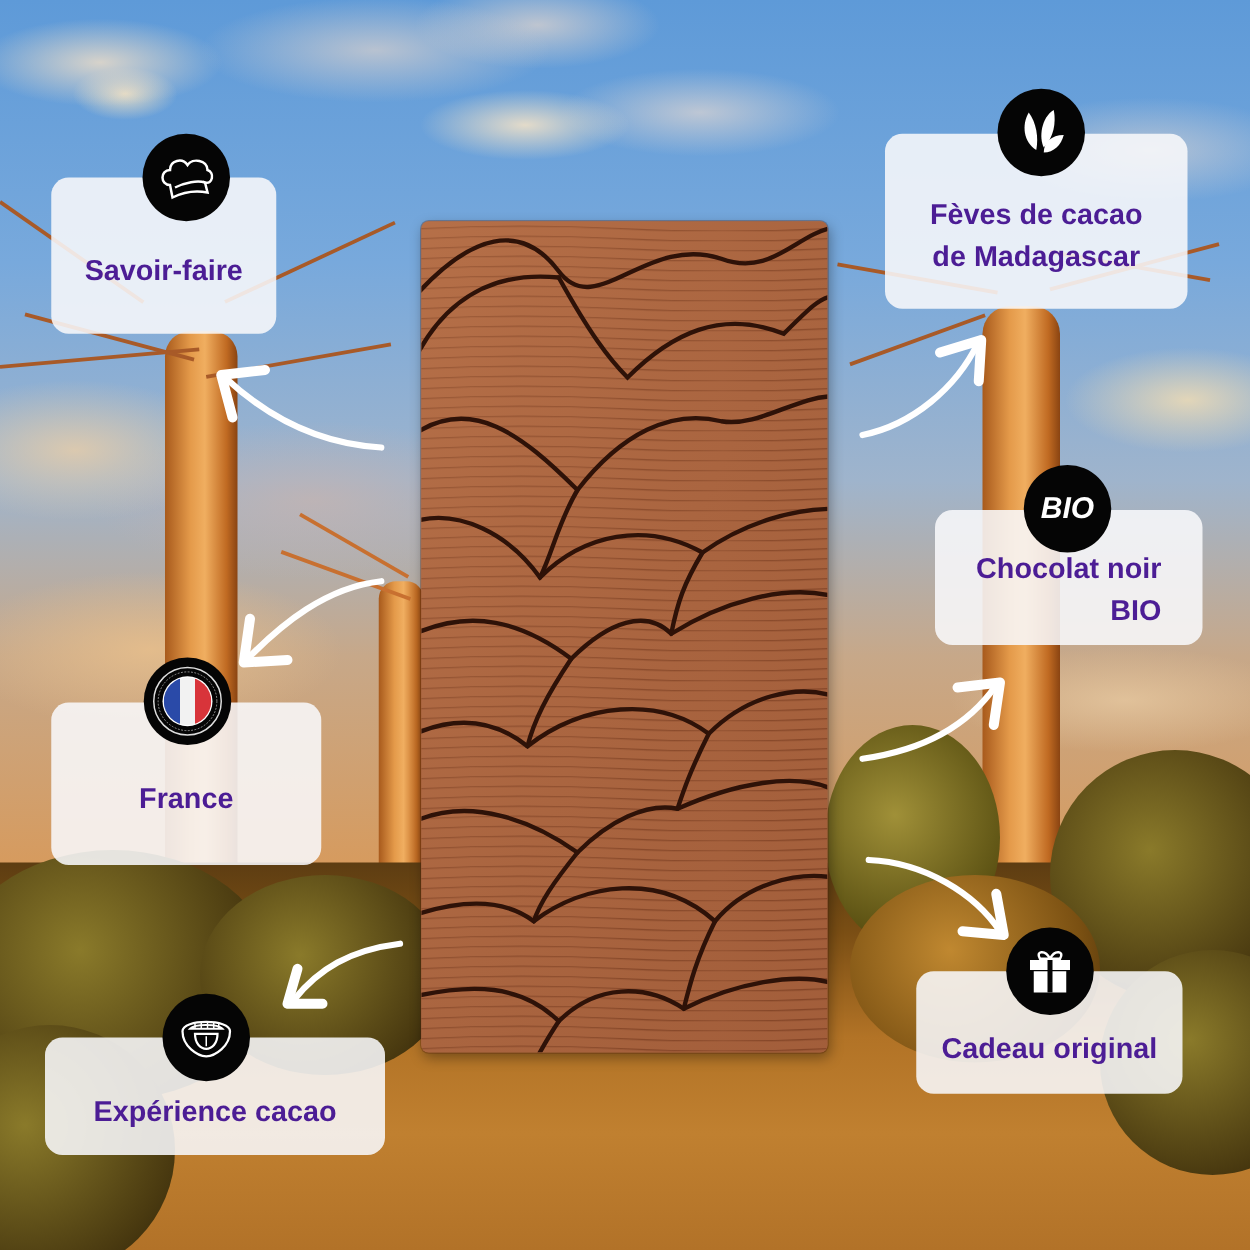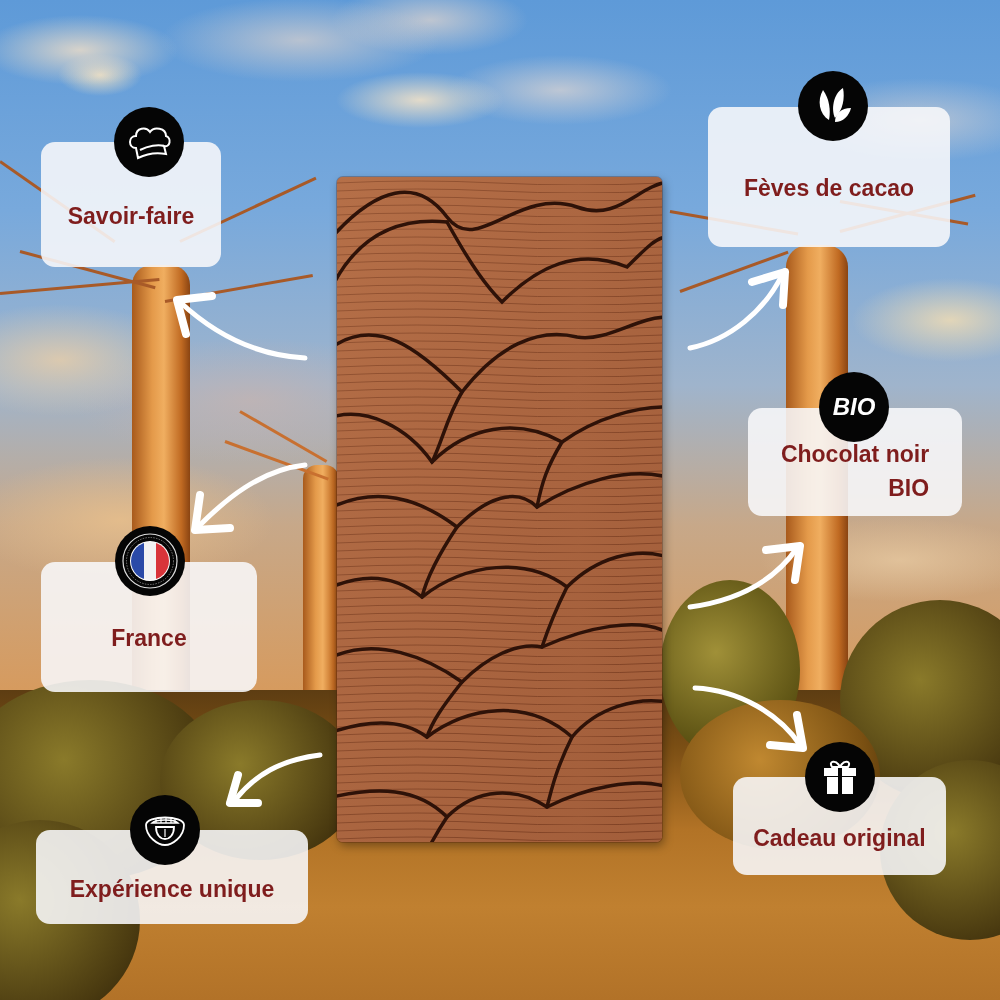--- a/index.html
+++ b/index.html
@@ -46,21 +46,21 @@
     position: absolute; left: 337px; top: 177px; width: 325px; height: 665px;
     border-radius: 6px;
     background: #b06a44;
     overflow: hidden;
     box-shadow: 0 0 0 1px rgba(80,30,10,0.3), 2px 4px 10px rgba(0,0,0,0.35);
   }
   .bar svg { position: absolute; inset: 0; }
 
   .card {
     position: absolute; background: rgba(248,248,250,0.88);
-    border-radius: 14px; text-align: center; color: #7f1d1d;
+    border-radius: 14px; text-align: center; color: #4c1d95;
     font-weight: 700; font-size: 23px; line-height: 34px;
     display: flex; align-items: center; justify-content: center;
   }
   .card .text { padding-top: 22px; }
   .badge {
     position: absolute; width: 70px; height: 70px; border-radius: 50%;
     background: #050505; display: flex; align-items: center; justify-content: center;
   }
   .badge-text { color: #fff; font-style: italic; font-weight: 700; font-size: 24px; font-family: "Liberation Sans", sans-serif; }
 
@@ -166,20 +166,21 @@
 <div class="badge" style="left:114px;top:107px;">
   <svg width="46" height="40" viewBox="0 0 46 40">
     <path d="M10 26 C2 26,2 14,10 14 C10 6,20 4,24 10 C28 4,40 6,40 14 C46 16,44 26,38 24 L40 32 C30 30,20 32,12 36 Z" fill="none" stroke="#fff" stroke-width="2"></path>
     <path d="M14 28 C22 24,32 22,38 24" fill="none" stroke="#fff" stroke-width="2"></path>
   </svg>
 </div>
 
 <div class="card" style="left:708px;top:107px;width:242px;height:140px;">
   <div class="text">
     <div>Fèves de cacao</div>
+    <div>de Madagascar</div>
   </div>
 </div>
 <div class="badge" style="left:798px;top:71px;">
   <svg width="40" height="40" viewBox="0 0 40 40">
     <path d="M10 4 C4 14,6 28,16 34 C18 24,16 12,10 4 Z" fill="#fff"></path>
     <path d="M30 2 C20 8,18 24,22 32 C30 24,32 12,30 2 Z" fill="#fff"></path>
     <path d="M38 22 C28 22,22 28,22 36 C30 36,36 30,38 22 Z" fill="#fff"></path>
   </svg>
 </div>
 
@@ -209,21 +210,21 @@
       <rect x="11" y="10" width="13" height="40" fill="#2a4aa8"></rect>
       <rect x="24" y="10" width="12" height="40" fill="#f2f2f2"></rect>
       <rect x="36" y="10" width="13" height="40" fill="#d8343a"></rect>
     </g>
     <circle cx="30" cy="30" r="23.5" fill="none" stroke="#bbb" stroke-width="0.6" stroke-dasharray="1.5 1.2"></circle>
   </svg>
 </div>
 
 <div class="card" style="left:36px;top:830px;width:272px;height:94px;">
   <div class="text" style="padding-top:24px;">
-    <div>Expérience unique</div>
+    <div>Expérience cacao</div>
   </div>
 </div>
 <div class="badge" style="left:130px;top:795px;">
   <svg width="46" height="46" viewBox="0 0 46 46">
     <path d="M4 18 C4 8,42 8,42 18 C42 30,30 38,23 38 C16 38,4 30,4 18 Z" fill="none" stroke="#fff" stroke-width="1.8"></path>
     <path d="M10 16 C14 12,32 12,36 16 L10 16 Z" fill="none" stroke="#fff" stroke-width="1.5"></path>
     <path d="M14 12 L14 16 M19 11 L19 16 M24 11 L24 16 M29 11 L29 16 M33 12 L33 16" stroke="#fff" stroke-width="1.2"></path>
     <path d="M14 20 C14 36,32 36,32 20 Z" fill="none" stroke="#fff" stroke-width="1.8"></path>
     <path d="M23 22 L23 30" stroke="#fff" stroke-width="1.2"></path>
   </svg>

